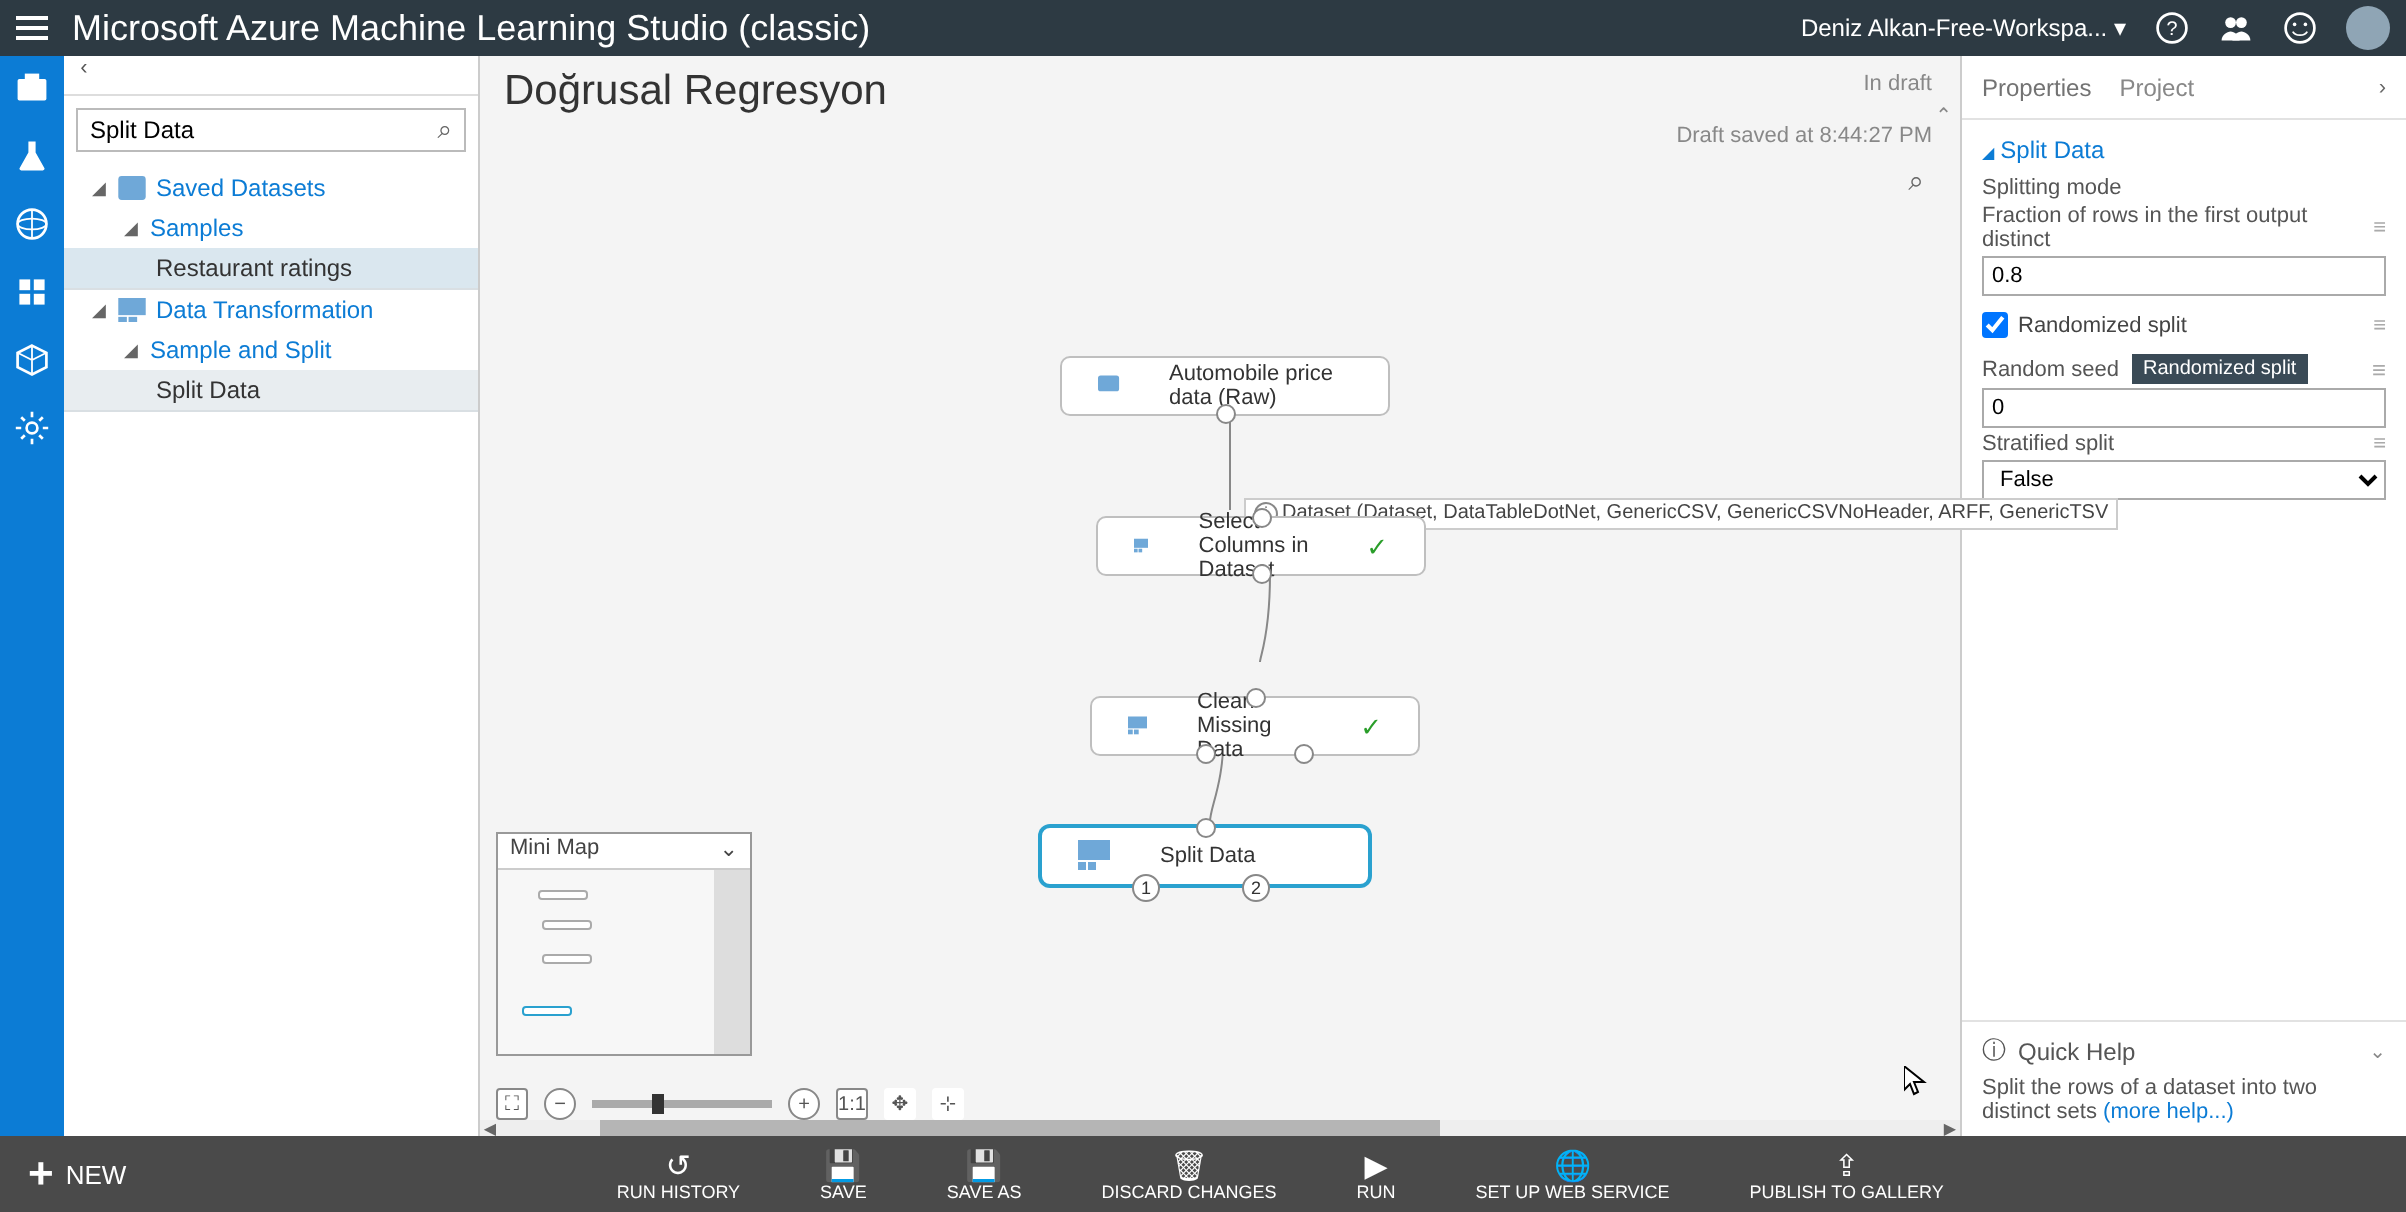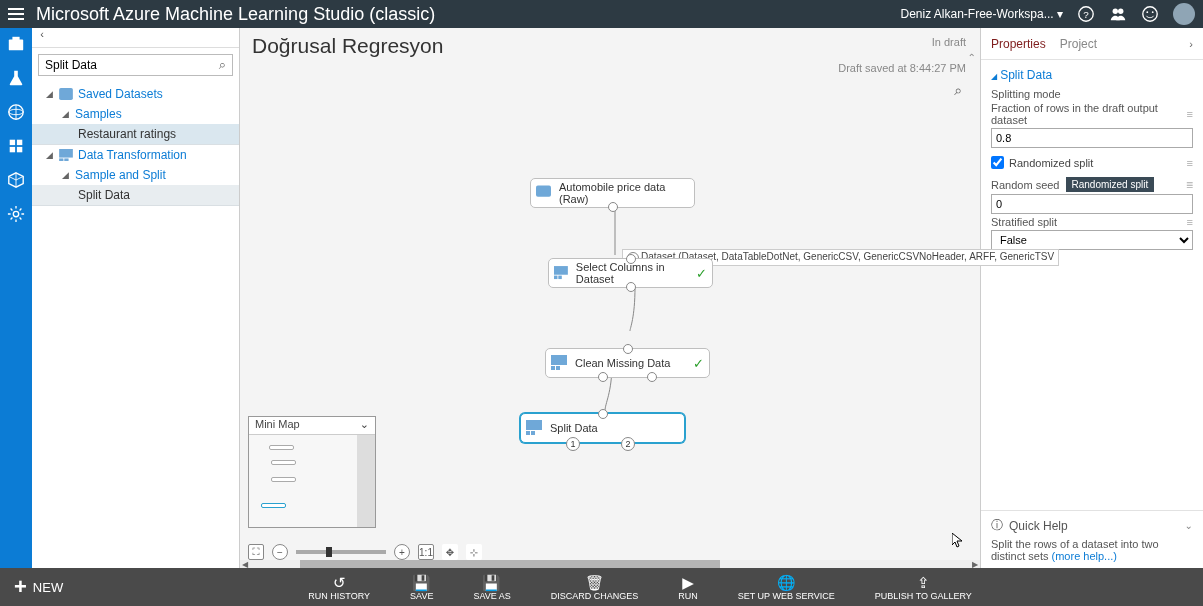--- a/index.html
+++ b/index.html
@@ -31,21 +31,21 @@
 .tarrow{width:8px;font-size:9px;color:#666}
 .ticon{width:14px;height:12px}
 .canvas-wrap{flex:1;background:#f4f4f4;position:relative;border-right:1px solid #ccc}
 .canvas-head{height:30px;display:flex;align-items:flex-start;padding:6px 12px 0}
 .canvas-title{font-size:21px;font-weight:300;color:#333}
 .draft-label{position:absolute;right:14px;top:8px;font-size:11px;color:#888}
 .draft-saved{position:absolute;right:14px;top:34px;font-size:11px;color:#888}
 .canvas-search{position:absolute;right:18px;top:54px;color:#666;font-size:14px;cursor:pointer}
 .canvas-caret{position:absolute;right:4px;top:24px;font-size:10px;color:#888;cursor:pointer}
 .canvas{position:absolute;left:0;right:0;top:30px;bottom:0}
-.node{position:absolute;background:#fff;border:1px solid #bfbfbf;border-radius:5px;height:30px;display:flex;align-items:center;padding:0 5px;font-size:11px;color:#333;gap:8px}
+.node{position:absolute;background:#fff;border:1px solid #bfbfbf;border-radius:5px;height:30px;display:flex;align-items:center;padding:0 18px;font-size:11px;color:#333;gap:25px}
 .node .nicon{width:16px;height:16px}
 .node .chk{color:#2a9e2a;font-size:13px;margin-left:auto}
 .node.sel{border:1px solid #2aa1cf;box-shadow:0 0 0 1px #2aa1cf}
 .port{width:10px;height:10px;border:1px solid #888;border-radius:50%;background:#fff;position:absolute}
 .port.b{bottom:-5px;left:50%;margin-left:-5px}
 .port.t{top:-5px;left:50%;margin-left:-5px}
 .port-lbl{width:14px;height:14px;border:1px solid #888;border-radius:50%;background:#fff;position:absolute;font-size:9px;display:flex;align-items:center;justify-content:center;bottom:-9px}
 .edge{position:absolute;pointer-events:none}
 .edge line,.edge path{stroke:#888;stroke-width:1;fill:none}
 .tooltip{position:absolute;background:#fff;border:1px solid #ccc;font-size:10px;padding:1px 4px;color:#444;white-space:nowrap}
@@ -60,21 +60,21 @@
 .zbtn.round{border-radius:50%}
 .zslider{width:90px;height:4px;background:#aaa;position:relative}
 .zslider .h{position:absolute;width:6px;height:10px;background:#333;top:-3px;left:30px}
 .hscroll{position:absolute;left:0;right:0;bottom:0;height:8px;display:flex}
 .hscroll .track{flex:1;background:#eee}
 .hscroll .thumb{position:absolute;left:60px;width:420px;height:8px;background:#b5b5b5}
 .hscroll .arr{width:10px;height:8px;background:#eee;color:#666;font-size:8px;text-align:center}
 .props{width:222px;background:#fff;display:flex;flex-direction:column;font-size:12px;color:#333}
 .props-tabs{height:32px;display:flex;align-items:center;gap:14px;padding:0 10px;border-bottom:1px solid #e2e2e2}
 .props-tabs .tab{cursor:pointer;color:#888}
-.props-tabs .tab.active{color:#7f1d1d;font-weight:500}
+.props-tabs .tab.active{color:#737373;font-weight:500}
 .props-tabs .exp{margin-left:auto;font-size:11px;color:#666;cursor:pointer}
 .props-body{flex:1;padding:6px 10px;overflow:auto}
 .sect-title{color:#0c7cd5;font-size:12px;margin:2px 0 6px}
 .sect-title .tri{font-size:8px;margin-right:3px}
 .plabel{font-size:11px;color:#555;margin-top:2px;display:flex;align-items:center}
 .plabel .hl{margin-left:auto;color:#aaa;font-size:11px}
 .pselect,.pinput{width:100%;height:20px;border:1px solid #aaa;font-size:11px;padding:0 4px;margin-top:2px;background:#fff}
 .pcheck{display:flex;align-items:center;gap:5px;margin-top:8px;font-size:11px;color:#444}
 .pcheck .hl{margin-left:auto;color:#aaa}
 .rs-row{display:flex;align-items:center;margin-top:8px}
@@ -330,21 +330,21 @@
       <div class="exp">›</div>
     </div>
     <div class="props-body">
       <div class="sect-title"><span class="tri">◢</span><span>Split Data</span></div>
 
       <div class="plabel">
           <span>Splitting mode</span>
         </div>
 
       <div class="plabel">
-          <span>Fraction of rows in the draft output dataset</span>
+          <span>Fraction of rows in the first output distinct</span>
           <span class="hl">≡</span>
         </div>
       <input class="pinput" value="0.8" style="">
 
       <div class="pcheck">
         <input type="checkbox" checked="" style="">
         <span>Randomized split</span>
         <span class="hl">≡</span>
       </div>
 

